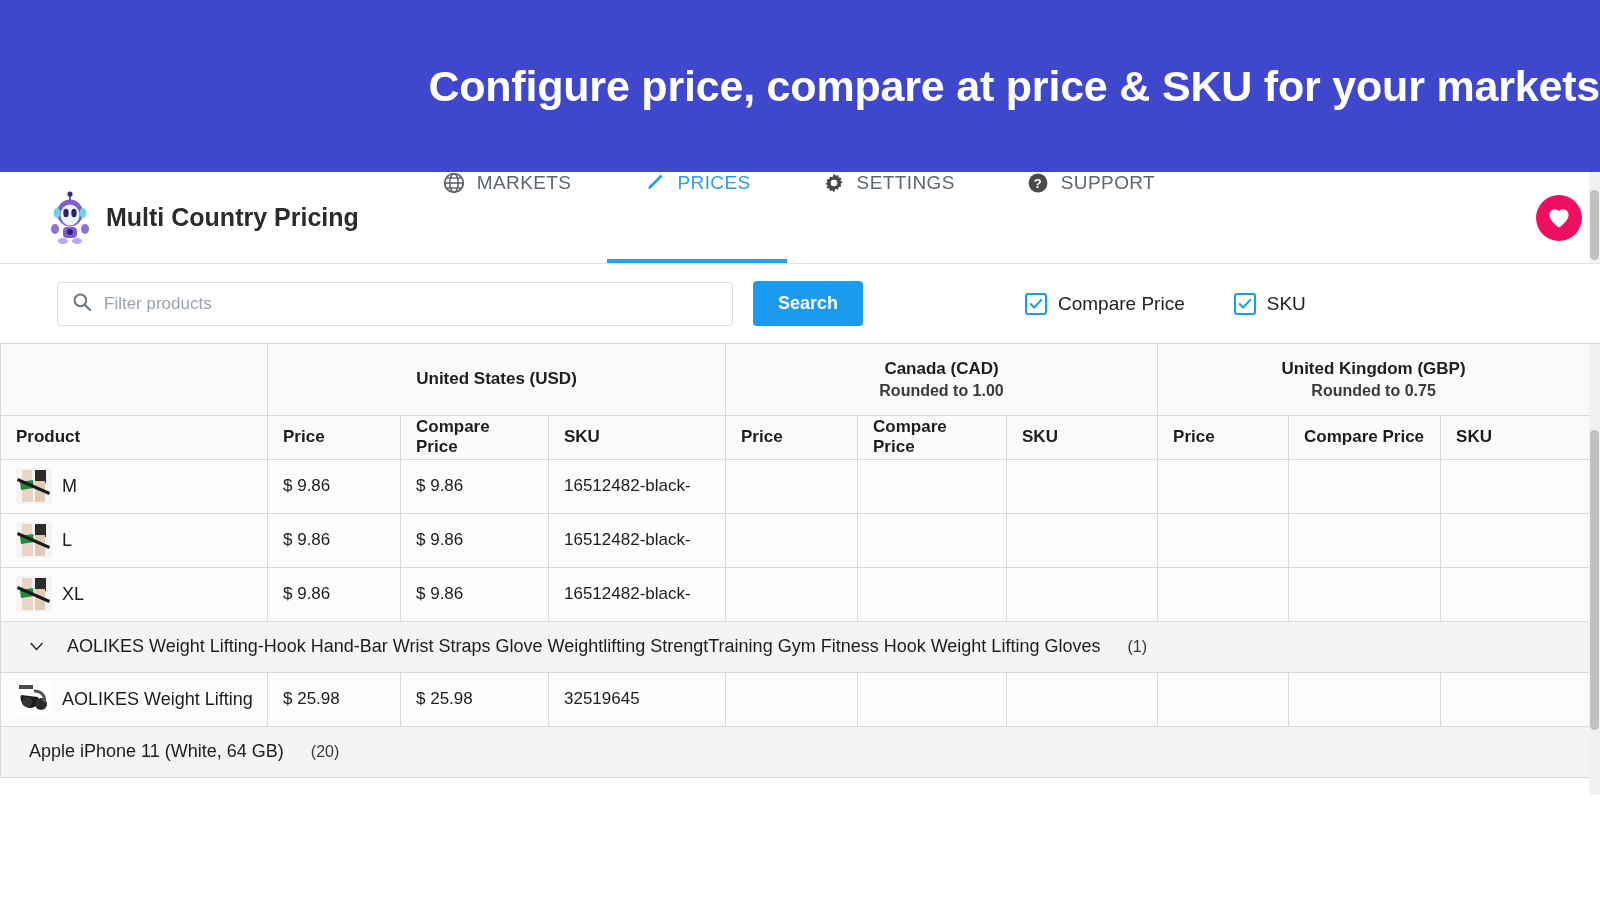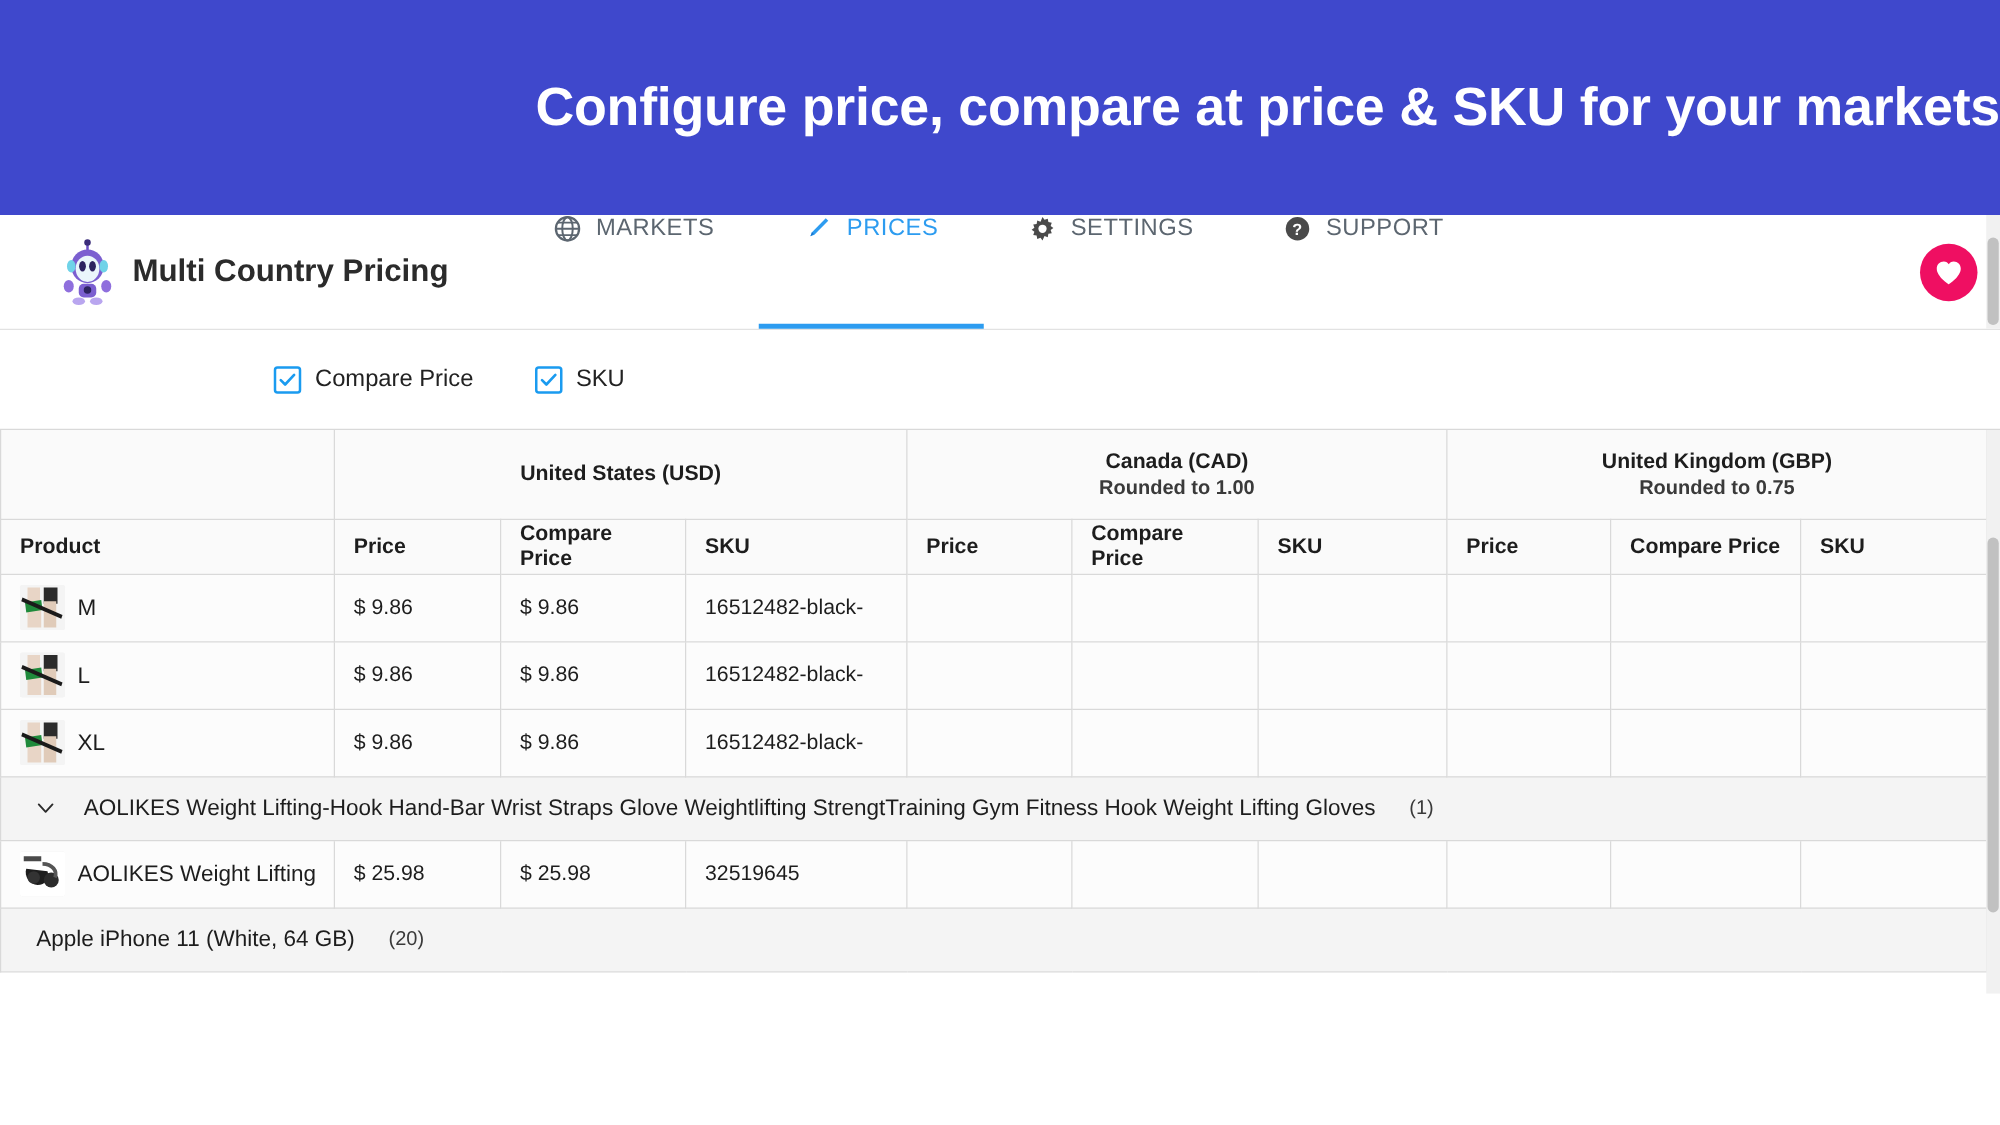--- a/index.html
+++ b/index.html
@@ -287,20 +287,32 @@
       <path d="M12 20.4 C12 20.4 2.4 14.2 2.4 7.9 C2.4 4.6 4.9 2.2 8 2.2 C9.9 2.2 11.3 3.2 12 4.3 C12.7 3.2 14.1 2.2 16 2.2 C19.1 2.2 21.6 4.6 21.6 7.9 C21.6 14.2 12 20.4 12 20.4 Z" fill="#ffffff"></path>
     </svg>
   </div>
 
   <div class="appbar-scroll">
     <div class="thumbbar"></div>
   </div>
 </div>
 
 <div class="toolbar">
+  <div class="search-wrap">
+    <div class="search-box">
+      <span>
+        <svg width="20" height="20" viewBox="0 0 20 20">
+          <circle cx="8.4" cy="8.4" r="5.8" fill="none" stroke="#6b7680" stroke-width="2"></circle>
+          <line x1="12.8" y1="12.8" x2="18" y2="18" stroke="#6b7680" stroke-width="2.2" stroke-linecap="round"></line>
+        </svg>
+      </span>
+      <span class="ph">Filter products</span>
+    </div>
+    <button class="search-btn">Search</button>
+  </div>
 
   <div class="checks">
     <div class="check">
       <span class="cbox">
         <svg width="14" height="12" viewBox="0 0 14 12">
           <path d="M1.6 6.1 L5.1 9.6 L12.3 1.9" fill="none" stroke="#1a9bf0" stroke-width="2.1" stroke-linecap="round" stroke-linejoin="round"></path>
         </svg>
       </span>
       <span class="check-label">Compare Price</span>
     </div>

